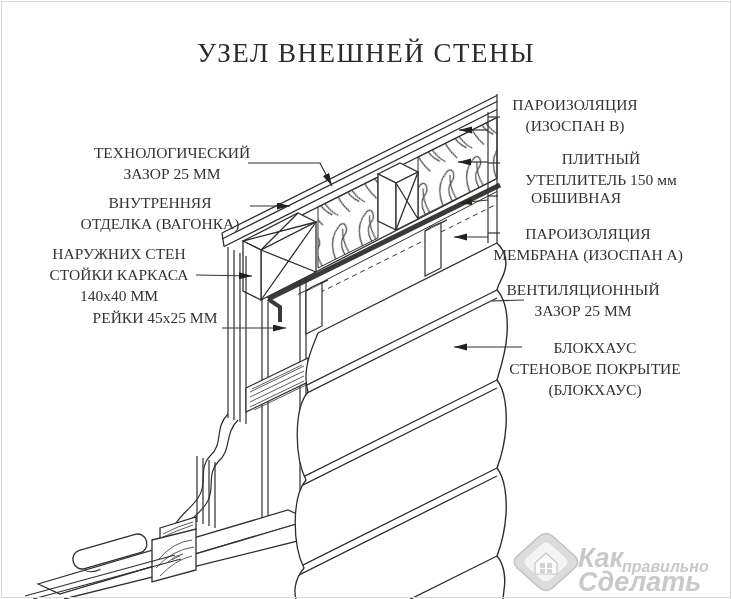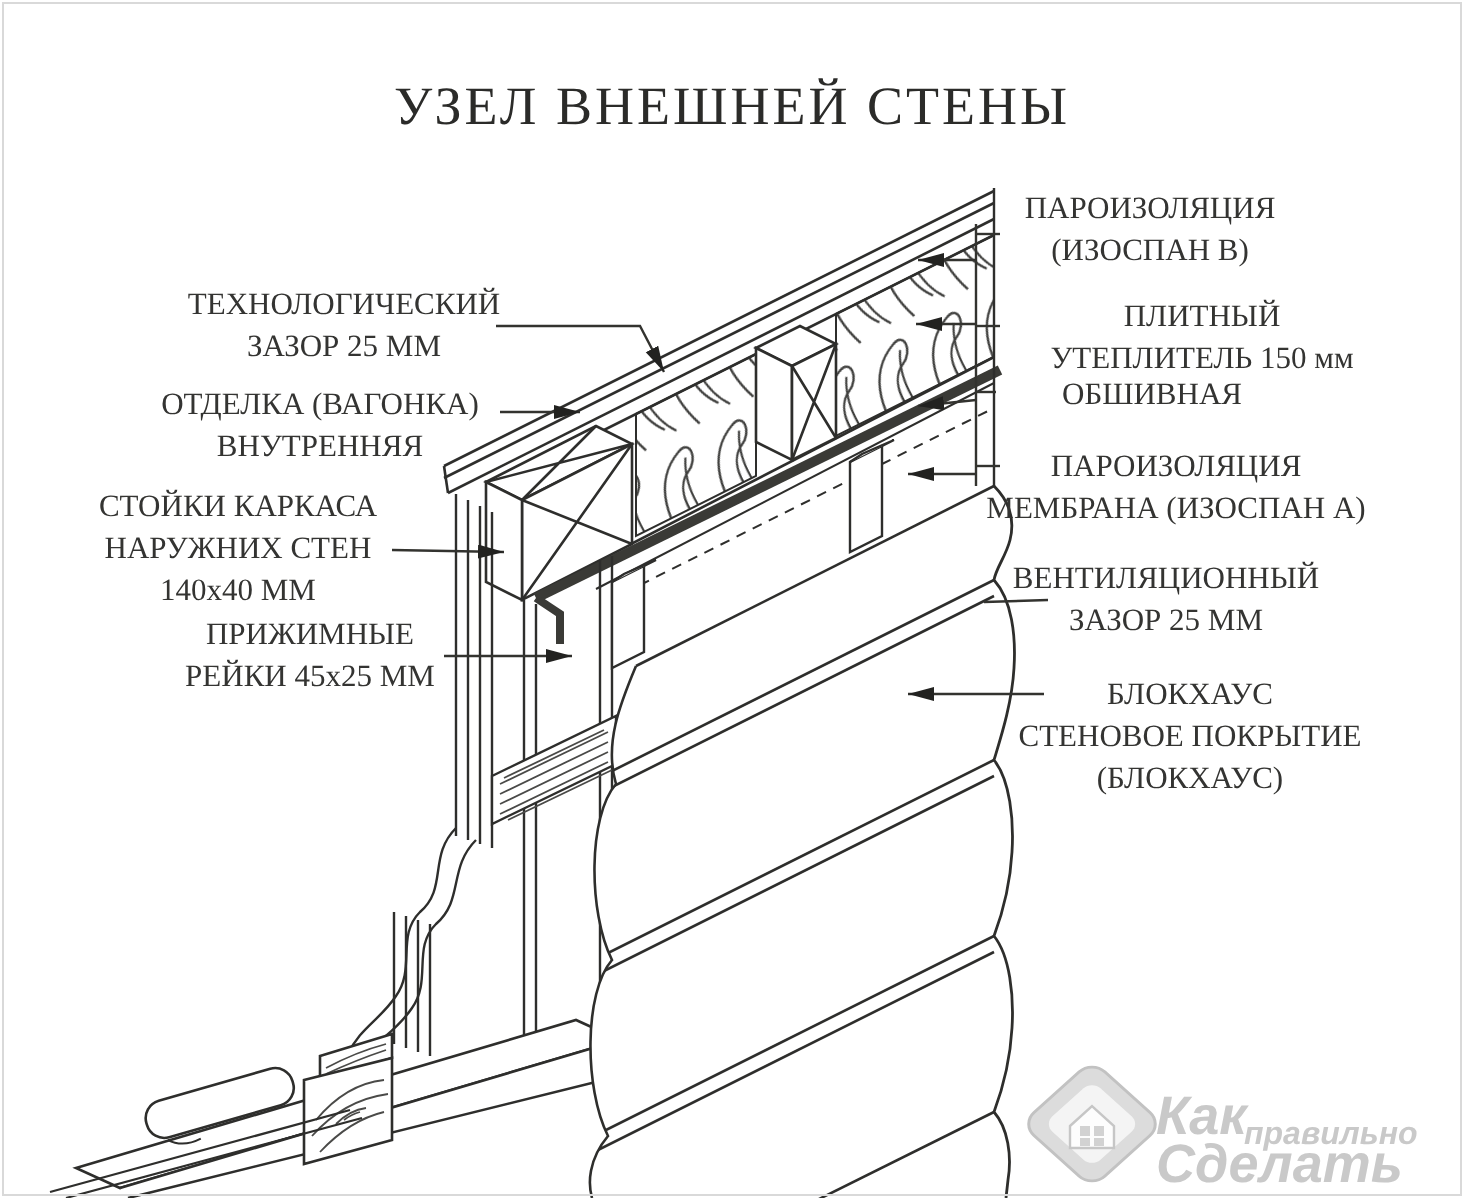--- a/index.html
+++ b/index.html
@@ -185,30 +185,29 @@
       <text x="622" y="572" class="wm-small">правильно</text>
       <text x="578" y="591" class="wm-big">Сделать</text>
     </g>
   </svg>
 
   <div class="lbl" style="left:62px;top:142px;width:220px;">
     <span>ТЕХНОЛОГИЧЕСКИЙ</span>
     <span>ЗАЗОР 25 ММ</span>
   </div>
   <div class="lbl" style="left:50px;top:192px;width:220px;">
+    <span>ВНУТРЕННЯЯ</span>
     <span>ОТДЕЛКА (ВАГОНКА)</span>
-    <span>ВНУТРЕННЯЯ</span>
   </div>
   <div class="lbl" style="left:19px;top:243px;width:200px;">
+    <span>НАРУЖНИХ СТЕН</span>
     <span>СТОЙКИ КАРКАСА</span>
-    <span>НАРУЖНИХ СТЕН</span>
     <span>140x40 ММ</span>
   </div>
   <div class="lbl" style="left:55px;top:307px;width:200px;">
-    <span>ПРИЖИМНЫЕ</span>
     <span>РЕЙКИ 45x25 ММ</span>
   </div>
 
   <div class="lbl" style="left:480px;top:94px;width:190px;">
     <span>ПАРОИЗОЛЯЦИЯ</span>
     <span>(ИЗОСПАН В)</span>
   </div>
   <div class="lbl" style="left:506px;top:148px;width:190px;text-align:center;">
     <span>ПЛИТНЫЙ</span>
     <span>УТЕПЛИТЕЛЬ 150 мм</span>

